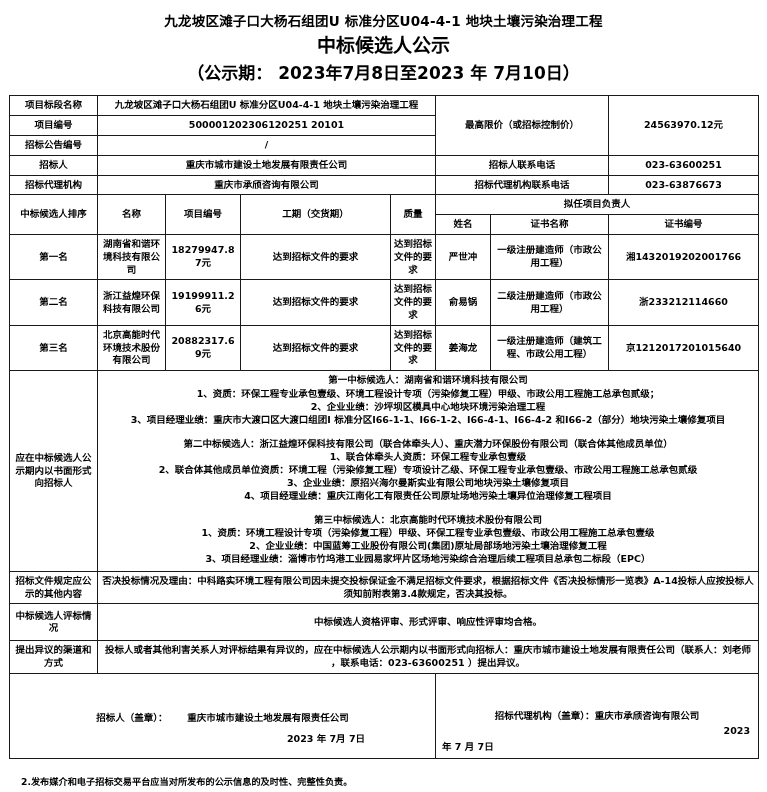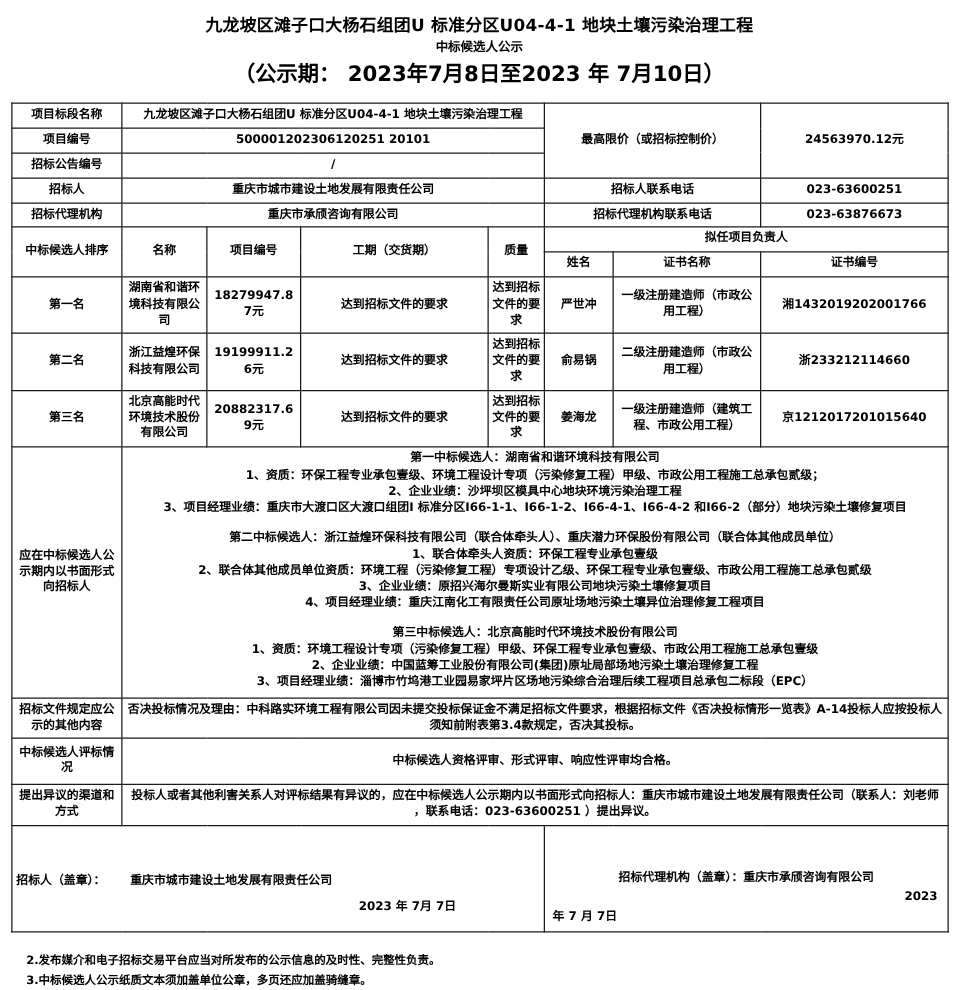--- a/index.html
+++ b/index.html
@@ -29,21 +29,21 @@
     padding: 12px 40px 4px 40px;
   }
   .doc-title-line1 {
     font-size: 13.5px;
     font-weight: bold;
     letter-spacing: 0.2px;
     line-height: 1.45;
     white-space: nowrap;
   }
   .doc-title-line2 {
-    font-size: 10px;
+    font-size: 19px;
     font-weight: bold;
     line-height: 1.45;
   }
   .doc-subtitle {
     font-size: 17px;
     font-weight: bold;
     line-height: 1.6;
     padding-top: 1px;
   }
   
@@ -97,21 +97,21 @@
   
   td.sig-cell {
     height: 78px;
     vertical-align: top;
     text-align: left;
     padding: 6px 8px;
     position: relative;
     font-weight: bold;
     font-size: 9.5px;
   }
-  .sig-left-top { display: block; text-align: left; padding-top: 4px; }
+  .sig-left-top { display: block; text-align: center; padding-top: 4px; }
   .sig-left-date {
     position: absolute;
     bottom: 12px;
     right: 70px;
     font-size: 9.5px;
   }
   .sig-right-top { display: block; text-align: center; }
   .sig-right-date {
     position: absolute;
     bottom: 4px;

